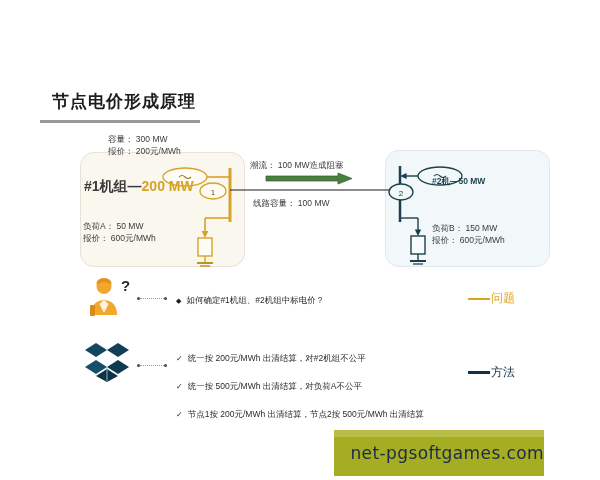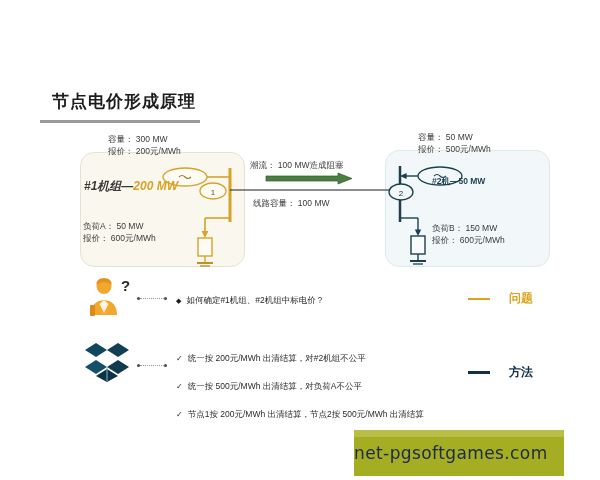--- a/index.html
+++ b/index.html
@@ -74,22 +74,22 @@
   }
 
   .cap-left   { left: 108px; top: 133px; }
   .cap-right  { left: 418px; top: 131px; }
   .load-left  { left: 83px;  top: 220px; }
   .load-right { left: 432px; top: 222px; }
 
   .unit-left {
     position: absolute;
     left: 84px; top: 178px;
-    font-size: 12px; font-weight: bold;
-    color: #3a3a3a; white-space: nowrap; font-style: italic;
+    font-size: 14px; font-weight: bold;
+    color: #3a3a3a; white-space: nowrap;
   }
   .unit-left .mw { color: #d6a328; }
 
   .unit-right {
     position: absolute;
     left: 432px; top: 176px;
     font-size: 8.5px; font-weight: bold;
     color: #1d3f4d; white-space: nowrap;
   }
   .unit-right .mw { color: #1d3f4d; }
@@ -120,23 +120,23 @@
   }
   .bullet-row.m { margin-bottom: 7px; }
   .mk-diamond { font-size: 7px; color: #1d1d1d; }
   .mk-check   { font-size: 8px; color: #1d1d1d; }
 
   
   .callout {
     position: absolute;
     display: flex;
     align-items: center;
-    gap: 19px;
+    gap: 1px;
     font-size: 12px;
-    font-weight: bold;
+    font-weight: normal;
     white-space: nowrap;
   }
   .callout .dash {
     display: inline-block;
     width: 22px; height: 2px;
   }
   .callout-q { left: 468px; top: 290px; color: #d9a520; }
   .callout-q .dash { background: #d9a520; }
   .callout-m { left: 468px; top: 364px; color: #11304a; }
   .callout-m .dash { background: #11304a; height: 2.5px; }
@@ -158,26 +158,26 @@
   .conn-q { left: 137px; top: 297px; }
   .conn-m { left: 137px; top: 364px; }
 
   
   .icon-person { position: absolute; left: 85px; top: 277px; }
   .icon-boxes  { position: absolute; left: 84px; top: 340px; }
 
   
   .watermark {
     position: absolute;
-    left: 354px; top: 430px;
+    left: 334px; top: 430px;
     width: 210px; height: 46px;
     background: #a5ad22;
     display: flex;
     align-items: center;
-    justify-content: flex-start;
+    justify-content: flex-end;
   }
   .watermark .wm-text {
     font-size: 17px;
     color: #1d2a4a;
     letter-spacing: 0.4px;
     font-family: "DejaVu Sans", sans-serif;
   }
   .watermark::before {
     content: "";
     position: absolute;
@@ -253,24 +253,20 @@
     <div>报价： 200元/MWh</div>
   </div>
   <div class="unit-left">
     <span>#1机组—</span><span class="mw">200 MW</span>
   </div>
   <div class="lbl load-left">
     <div>负荷A： 50 MW</div>
     <div>报价： 600元/MWh</div>
   </div>
 
-  <div class="lbl cap-right">
-    <div>容量： 50 MW</div>
-    <div>报价： 500元/MWh</div>
-  </div>
   <div class="unit-right">
     <span>#2机—</span><span class="mw">50 MW</span>
   </div>
   <div class="lbl load-right">
     <div>负荷B： 150 MW</div>
     <div>报价： 600元/MWh</div>
   </div>
 
   <div class="flow-label">潮流： 100 MW造成阻塞</div>
   <div class="line-cap-label">线路容量： 100 MW</div>

